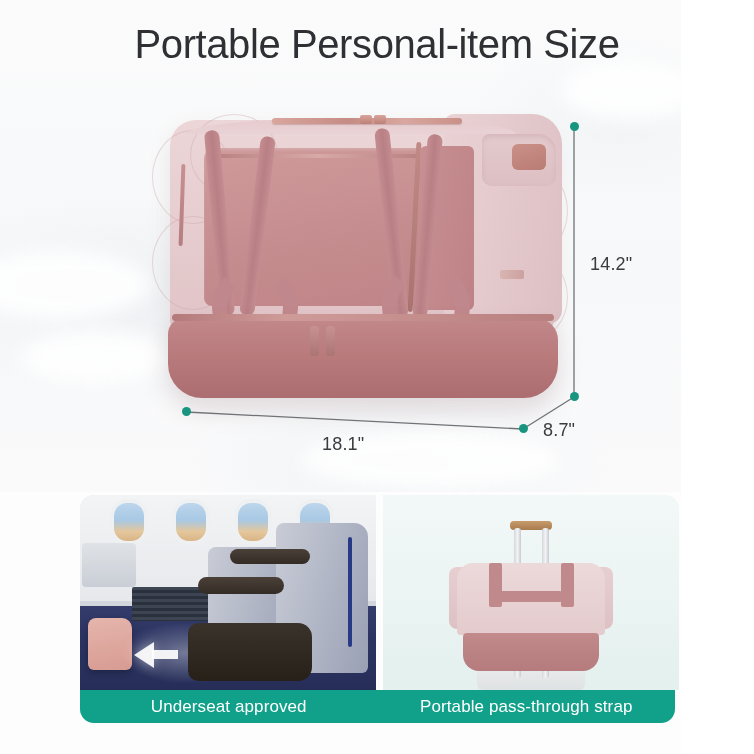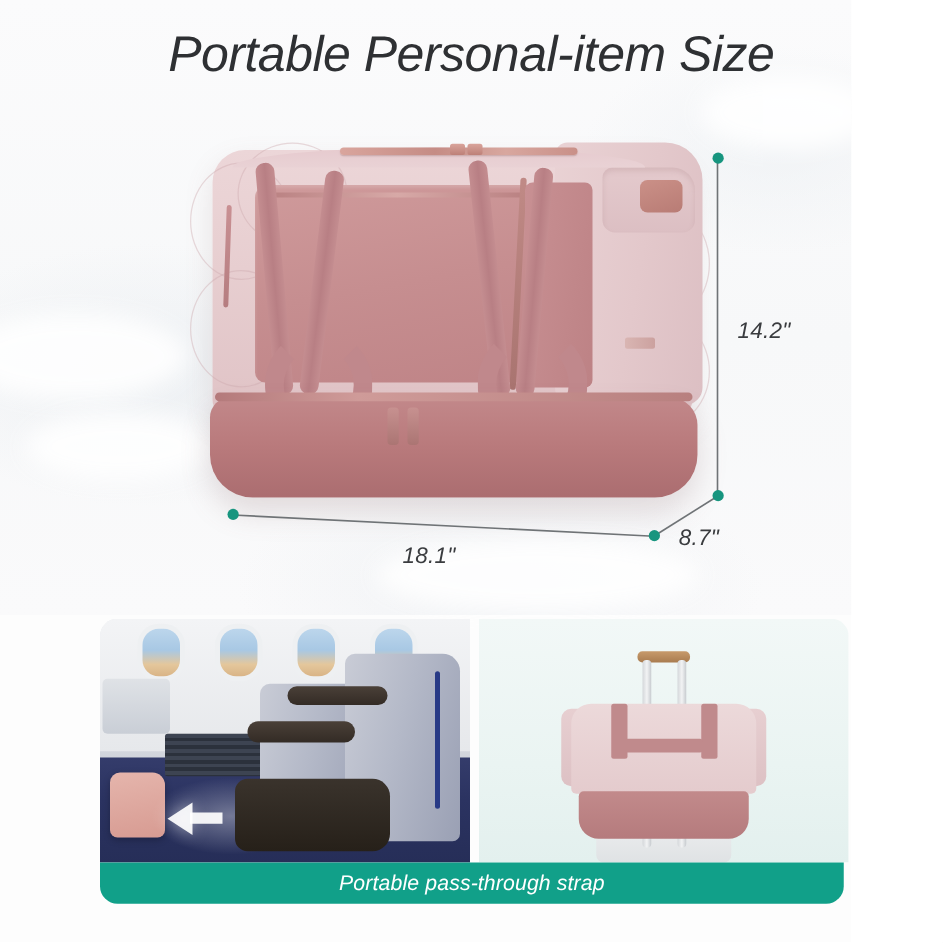--- a/index.html
+++ b/index.html
@@ -10,21 +10,20 @@
   }
   body {
     font-family: "Liberation Sans", sans-serif;
   }
   #page {
     position: relative;
     width: 681px;
     height: 754px;
     overflow: hidden;
     background: #fdfdfd;
-    font-style: italic;
   }
 
   
   .hero {
     position: absolute;
     left: 0; top: 0;
     width: 754px; height: 492px;
     background:
       radial-gradient(ellipse 280px 150px at 120px 300px, rgba(228,233,238,.55), rgba(255,255,255,0) 70%),
       radial-gradient(ellipse 220px 120px at 620px 120px, rgba(231,236,240,.45), rgba(255,255,255,0) 70%),
@@ -556,16 +555,17 @@
           <div class="tstrap-v" style="left:106px;"></div>
           <div class="tstrap-v" style="left:178px;"></div>
           <div class="tstrap-h"></div>
           <div class="tbag-lower"></div>
         </div>
       </div>
     </div>
   </div>
 
   <div class="caption-bar">
+    <div class="caption">Underseat approved</div>
     <div class="caption">Portable pass-through strap</div>
   </div>
 
 </div>
 
 </body></html>

